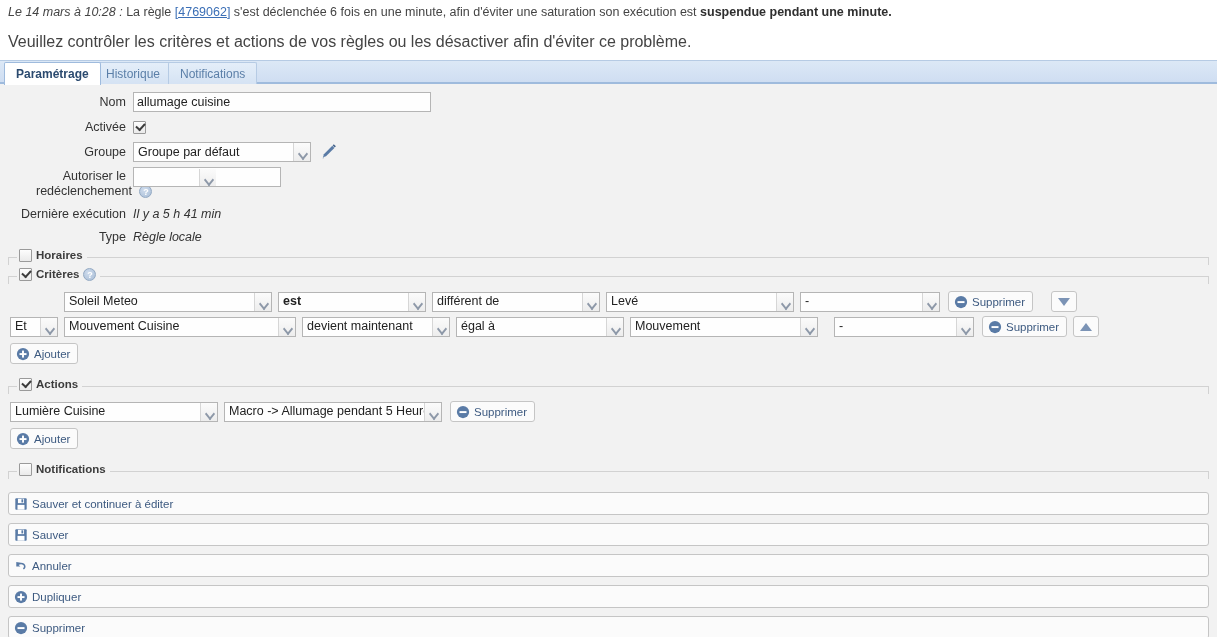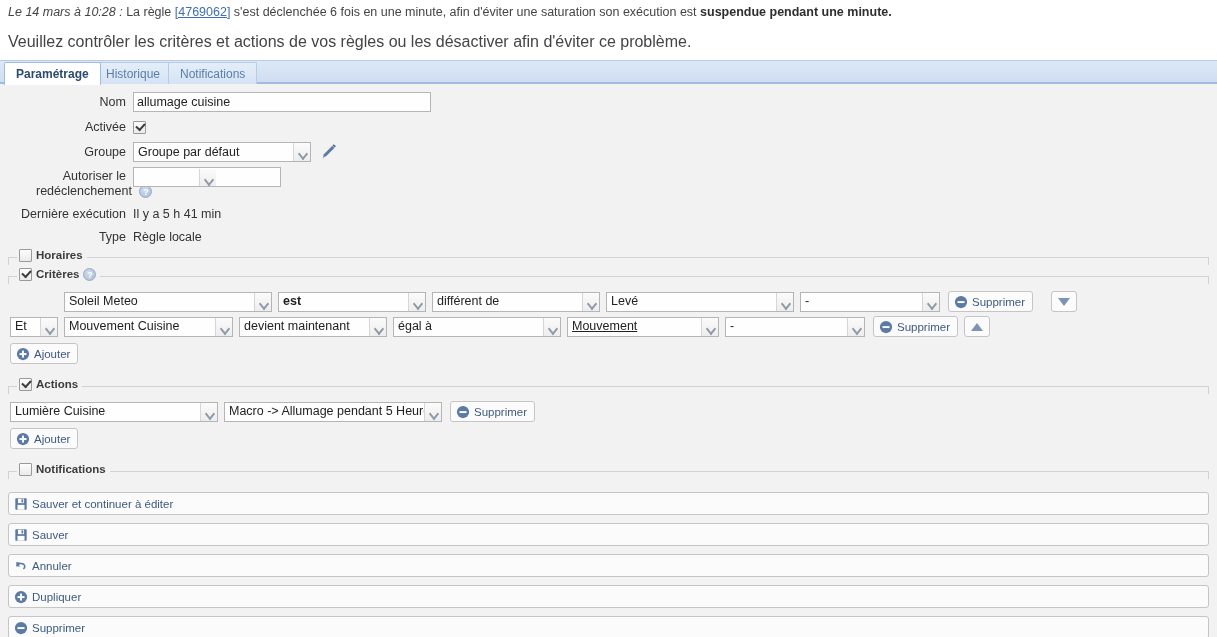--- a/index.html
+++ b/index.html
@@ -160,21 +160,21 @@
     border: 1px solid #93a9c3;
     color: #ffffff;
     font-size: 9px;
     font-weight: bold;
     text-align: center;
     line-height: 12px;
     vertical-align: middle;
     margin-left: 4px;
   }
 
-  .static-val { font-size: 12.5px; color: #333; line-height: 20px; }
+  .static-val { font-size: 12.5px; color: #333; line-height: 20px; font-style: italic; }
 
   
   .fs {
     margin: 0 8px;
     border: 0;
     border-top: 1px solid #d2d2d2;
     padding: 0;
     position: relative;
   }
   .fs::before, .fs::after {
@@ -364,33 +364,33 @@
         <div class="arrow-btn" style="margin-left:18px;">
           <span class="tri down"></span>
         </div>
       </div>
 
       <div class="rule-row">
         <div class="sel" style="width:48px;margin-right:6px;">
           <span class="sel-txt">Et</span>
           <span class="sel-arrow"></span>
         </div>
-        <div class="sel" style="width:169px;margin-right:6px;">
+        <div class="sel" style="width:232px;margin-right:6px;">
           <span class="sel-txt">Mouvement Cuisine</span>
           <span class="sel-arrow"></span>
         </div>
         <div class="sel" style="width:148px;margin-right:6px;">
           <span class="sel-txt">devient maintenant</span>
           <span class="sel-arrow"></span>
         </div>
         <div class="sel" style="width:168px;margin-right:6px;">
           <span class="sel-txt">égal à</span>
           <span class="sel-arrow"></span>
         </div>
-        <div class="sel" style="width:152px;margin-right:6px;text-decoration:underline;">
+        <div class="sel" style="width:188px;margin-right:16px;">
           <span class="sel-txt">Mouvement</span>
           <span class="sel-arrow"></span>
         </div>
         <div class="sel" style="width:140px;margin-right:8px;">
           <span class="sel-txt">-</span>
           <span class="sel-arrow"></span>
         </div>
         <div class="btn">
           <svg class="btn-icon" viewBox="0 0 16 16">
             <circle cx="8" cy="8" r="7" fill="#5a7ba6"></circle>

